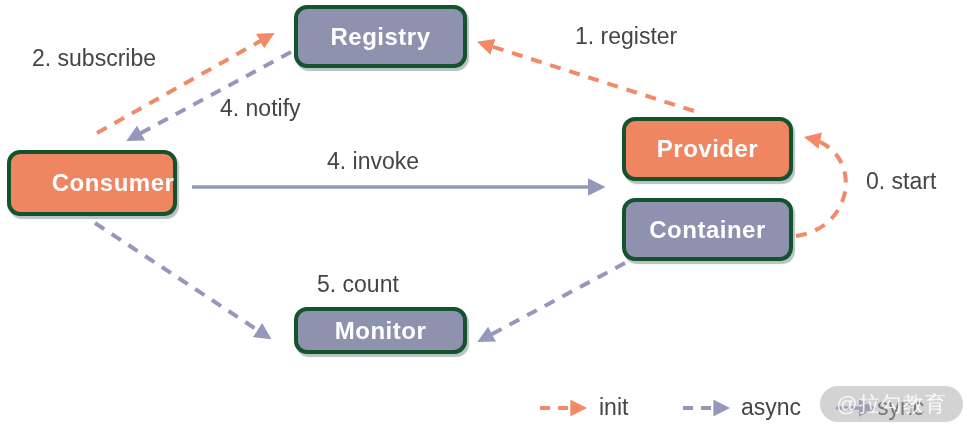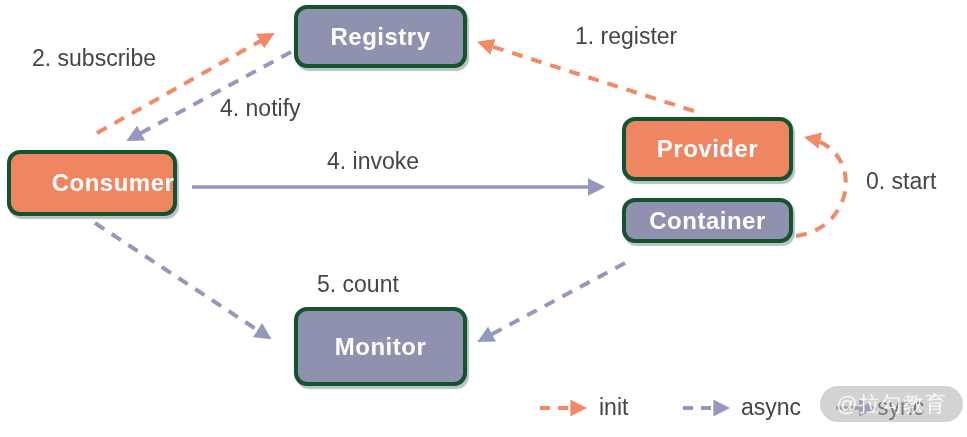--- a/index.html
+++ b/index.html
@@ -9,23 +9,23 @@
   }
   .edges-layer{position:absolute;left:0;top:0;width:967px;height:437px;pointer-events:none;}
   .node{
     position:absolute;display:flex;align-items:center;justify-content:center;
     border:4px solid #14532d;border-radius:13px;color:#ffffff;
     font-size:24px;font-weight:700;letter-spacing:.5px;
     box-shadow:2px 3px 1px rgba(75,105,105,.40);box-sizing:border-box;
   }
   .node-registry {left:294px;top:5px;  width:173px;height:63px;}
   .node-provider {left:622px;top:117px;width:171px;height:64px;}
-  .node-container{left:622px;top:198px;width:171px;height:45px;}
+  .node-container{left:622px;top:198px;width:171px;height:63px;}
   .node-consumer {left:7px;  top:150px;width:170px;height:66px;}
-  .node-monitor  {left:294px;top:307px;width:173px;height:79px;}
+  .node-monitor  {left:294px;top:307px;width:173px;height:47px;}
   .edge-label{
     position:absolute;color:#454545;font-size:23px;white-space:nowrap;
   }
   .lbl-subscribe{left:32px; top:45px;}
   .lbl-notify   {left:220px;top:95px;}
   .lbl-register {left:575px;top:23px;}
   .lbl-invoke   {left:327px;top:148px;}
   .lbl-start    {left:866px;top:168px;}
   .lbl-count    {left:317px;top:271px;}
   .legend-label{position:absolute;color:#454545;font-size:23px;top:394px;}

